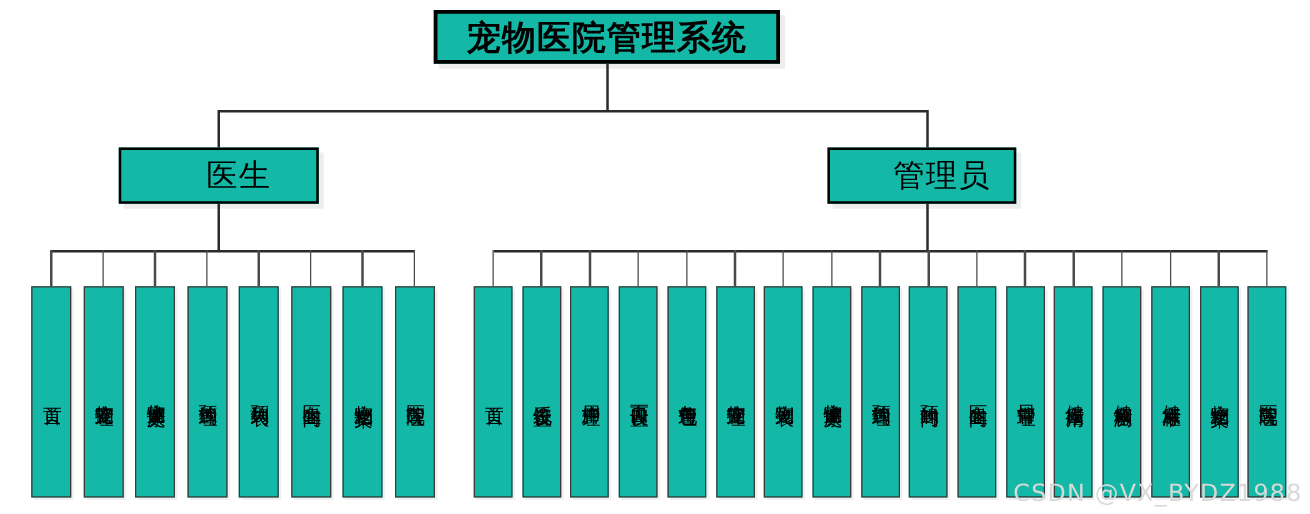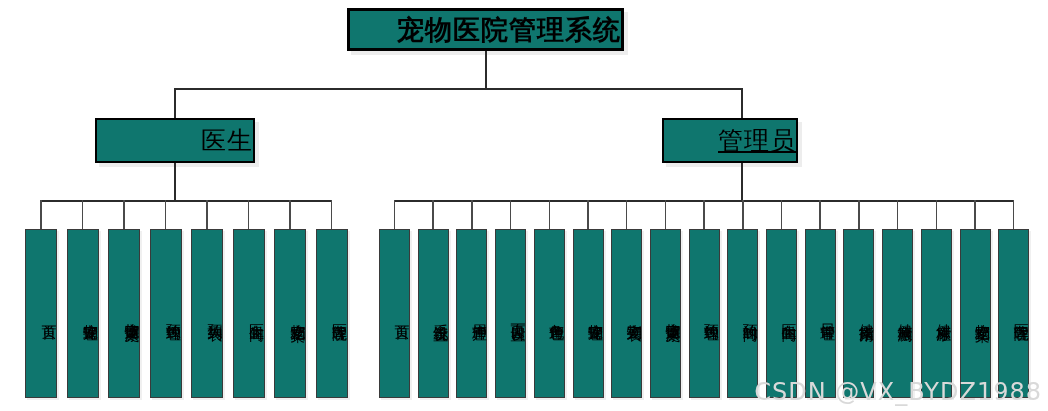--- a/index.html
+++ b/index.html
@@ -16,24 +16,24 @@
     width: 1048px;
     height: 411px;
     background: #ffffff;
     overflow: hidden;
   }
 
   
   .node {
     position: absolute;
     box-sizing: border-box;
-    background: #0f766e;
+    background: #14b8a6;
     display: flex;
     align-items: center;
-    justify-content: flex-end;
+    justify-content: center;
     color: #000000;
   }
 
   
   .node.root {
     border: 3px solid #000000;
     box-shadow: 4px 4px 0 rgba(0,0,0,0.07);
     font-size: 27px;
     font-weight: bold;
     letter-spacing: 1px;
@@ -74,21 +74,21 @@
   .ln.v { width: 2px; }
   .ln.h { height: 2px; }
   .ln.thin { background: #4a4a4a; }
   .ln.thin.v { width: 1.5px; }
 
   
   #watermark {
     position: absolute;
     right: 6px;
     bottom: 5px;
-    font-size: 24px;
+    font-size: 19px;
     color: #d9d9d9;
     letter-spacing: 1px;
     font-family: "DejaVu Sans", "Liberation Sans", sans-serif;
     user-select: none;
     white-space: nowrap;
   }
 </style>
 </head>
 <body>
 
@@ -99,21 +99,21 @@
   </div>
 
   <div class="ln v" id="root-drop" style="left: 484.5px; top: 51px; height: 37px;"></div>
   <div class="ln h" id="root-bus" style="left: 175px; top: 88px; width: 567px;"></div>
   <div class="ln v" id="mid-drop-0" style="left: 174px; top: 88px; height: 30px;"></div>
   <div class="ln v" id="mid-drop-1" style="left: 741px; top: 88px; height: 30px;"></div>
 
   <div class="node mid" id="mid-node-0" style="left: 95px; top: 118px; width: 160px; height: 45px;">
     <span>医生</span>
   </div>
-  <div class="node mid" id="mid-node-1" style="left: 662px; top: 118px; width: 136px; height: 45px; text-decoration: underline;">
+  <div class="node mid" id="mid-node-1" style="left: 662px; top: 118px; width: 151px; height: 45px;">
     <span>管理员</span>
   </div>
 
   <div id="leaf-layer">
       <div class="ln v" style="left: 174px; top: 163px; height: 37px;"></div>
       <div class="ln h" style="left: 41px; top: 200px; width: 290.5px;"></div>
       <div class="ln thin v" style="left: 40.25px; top: 200px; height: 29px;"></div>
       <div class="node leaf" style="left: 25px; top: 229px; width: 32px; height: 169px;">
         <span class="vtext">首页</span>
       </div>

